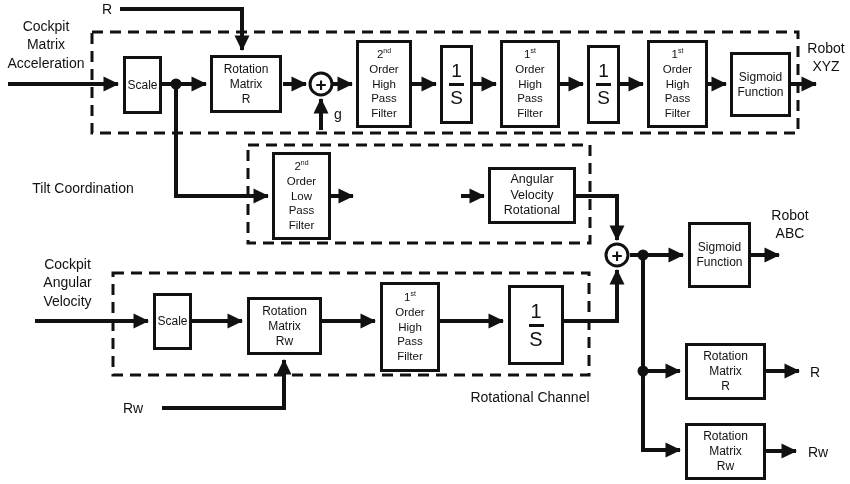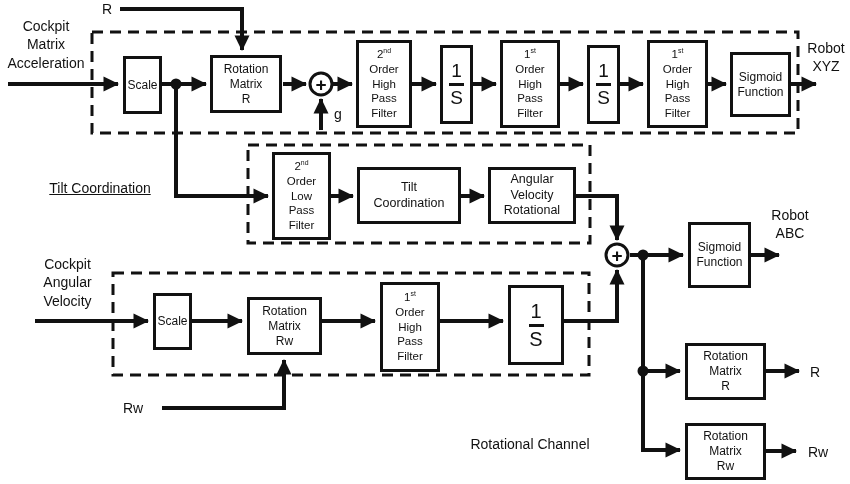--- a/index.html
+++ b/index.html
@@ -70,24 +70,24 @@
     <circle cx="617" cy="255" r="11" fill="#fff" stroke="#111" stroke-width="3"></circle>
 
     <circle cx="176" cy="84" r="5.5" fill="#111"></circle>
     <circle cx="643" cy="255" r="5.5" fill="#111"></circle>
     <circle cx="643" cy="371" r="5.5" fill="#111"></circle>
   </svg>
 
   <div class="sum-plus" style="left:310px; top:73px;">+</div>
   <div class="sum-plus" style="left:606px; top:244px;">+</div>
 
-  <div class="label" style="left:25px; top:179px; width:150px;text-decoration:underline;">
+  <div class="label" style="left:8px; top:179px; width:150px;">
     <div>Tilt Coordination</div>
   </div>
-  <div class="label t14" style="left:440px; top:388px; width:180px;margin-top:47px;">Rotational Channel</div>
+  <div class="label t14" style="left:440px; top:388px; width:180px;">Rotational Channel</div>
 
   <div class="label" style="left:0px; top:17px; width:92px;">
     <div>Cockpit</div>
     <div>Matrix</div>
     <div>Acceleration</div>
   </div>
   <div class="label t14" style="left:98px; top:0px; width:18px;">R</div>
   <div class="label t14" style="left:329px; top:105px; width:18px;">g</div>
   <div class="label" style="left:20px; top:255px; width:95px;">
     <div>Cockpit</div>
@@ -151,24 +151,20 @@
     <span>Function</span>
   </div>
 
   <div class="block f5" style="left:272px; top:152px; width:59px; height:88px;">
     <span><span>2</span><sup>nd</sup></span>
     <span>Order</span>
     <span>Low</span>
     <span>Pass</span>
     <span>Filter</span>
   </div>
-  <div class="block" style="left:357px; top:167px; width:104px; height:57px; font-size:12.5px;">
-    <span>Tilt</span>
-    <span>Coordination</span>
-  </div>
   <div class="block" style="left:488px; top:167px; width:88px; height:57px; font-size:12.5px;">
     <span>Angular</span>
     <span>Velocity</span>
     <span>Rotational</span>
   </div>
 
   <div class="block" style="left:153px; top:293px; width:39px; height:57px;">
     <span>Scale</span>
   </div>
   <div class="block" style="left:247px; top:297px; width:75px; height:58px;">

